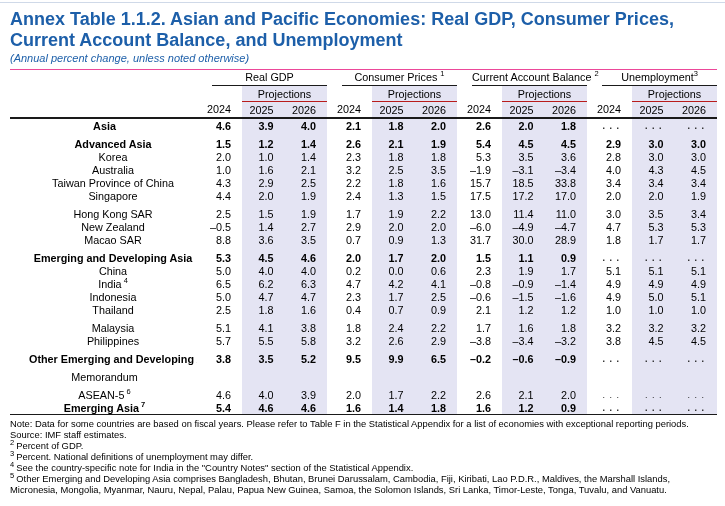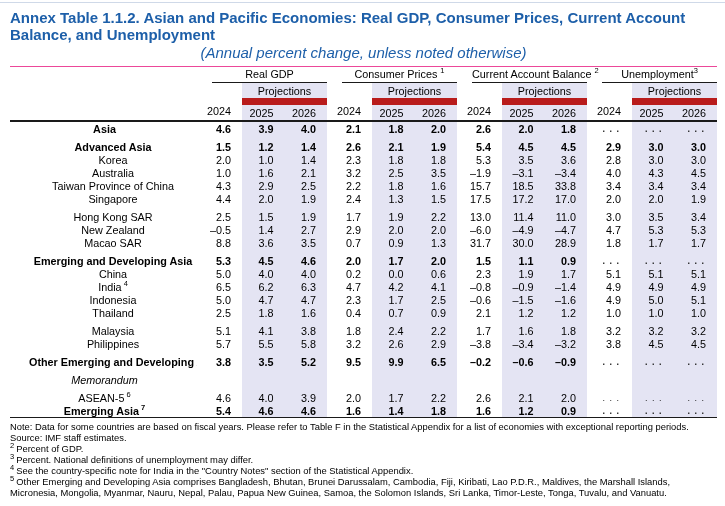--- a/index.html
+++ b/index.html
@@ -1,35 +1,35 @@
 <!DOCTYPE html>
 <html><head>
 <meta charset="utf-8">
 <style>
   html,body{margin:0;padding:0;background:#fff;}
   body{width:725px;height:506px;font-family:"Liberation Sans",sans-serif;color:#000;position:relative;overflow:hidden;}
   .topline{position:absolute;top:2px;left:0;width:725px;height:1px;background:#cfd9e8;}
   .page{padding:6px 8px 0 10px;}
-  .title{font-size:15px;font-weight:bold;color:#1d5fa9;margin:3px 0 0 0;}
-  .subtitle{font-size:15px;font-style:italic;color:#1d5fa9;margin:1px 0 5px 0;text-align:center;}
+  .title{font-size:18px;font-weight:bold;color:#1d5fa9;margin:3px 0 0 0;}
+  .subtitle{font-size:11px;font-style:italic;color:#1d5fa9;margin:1px 0 5px 0;}
   table{border-collapse:collapse;table-layout:fixed;width:707px;}
   th,td{font-size:10.8px;font-weight:normal;padding:0;height:13px;vertical-align:middle;white-space:nowrap;}
   .lbl{text-align:center;padding-left:2px;overflow:hidden;}
   .ind{padding-left:19px;}
   .num{text-align:right;padding-right:11px;}
   .b{background:#e4e4f3;}
   tr.ghead th,tr.ghead td{border-top:1px solid #ec4899;height:16px;}
   .grp div{border-bottom:1px solid #1a1a1a;margin-left:15px;text-align:center;padding-bottom:2px;}
   tr.proj td{height:15px;}
-  tr.proj td.pr{border-bottom:7px solid #b91c1c;text-align:center;}
+  tr.proj td.pr{border-bottom:1px solid #b91c1c;text-align:center;}
   tr.years td{border-bottom:2px solid #1a1a1a;height:15px;}
   tbody tr:last-child td{border-bottom:1.5px solid #1a1a1a;font-weight:bold;}
   tr.spacer td{height:5px;}
   tr.bd td{font-weight:bold;}
-  tr.it td.lbl{font-style:italic;margin-top:44px;}
+  tr.it td.lbl{margin-top:44px;}
   td.dots{font-size:9px;letter-spacing:1px;color:#222;padding-right:12px;}
   sup{font-size:7.5px;line-height:0;}
   .fnotes{margin-top:3px;font-size:9.4px;line-height:1.17;width:709px;}
 </style>
 </head>
 <body>
 
 <div class="topline"></div>
 <div class="page">
 

